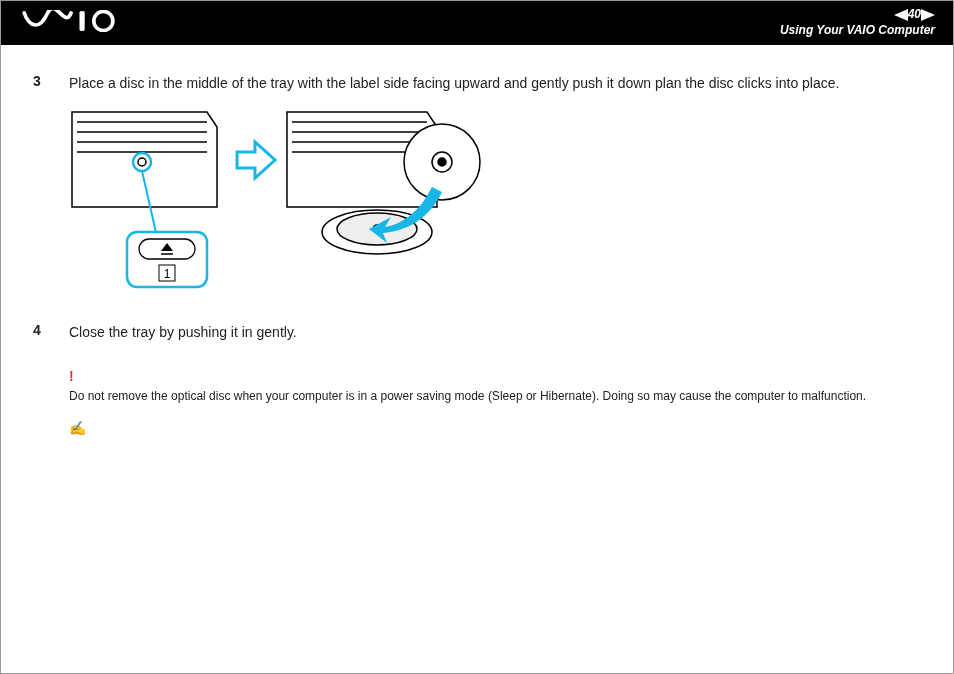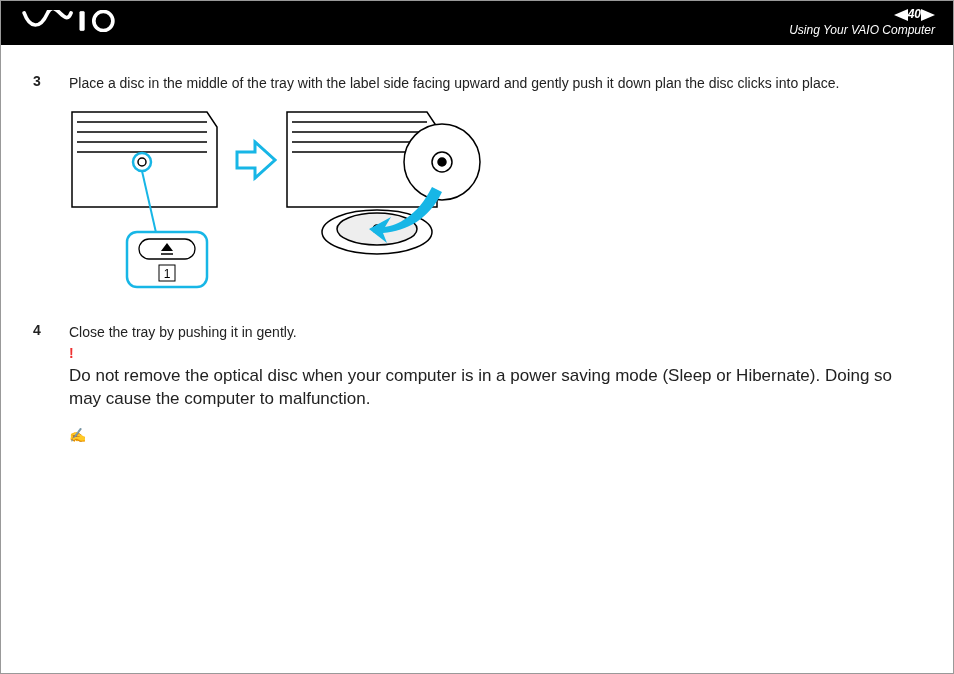--- a/index.html
+++ b/index.html
@@ -3,29 +3,29 @@
 <meta charset="utf-8">
 <style>
   * { margin: 0; padding: 0; box-sizing: border-box; }
   html, body { width: 954px; height: 674px; background: #fff; font-family: Arial, Helvetica, sans-serif; color: #000; }
   .page { width: 954px; height: 674px; border: 1px solid #999; position: relative; }
   .hdr { background: #000; color: #fff; height: 44px; display: flex; align-items: center; justify-content: space-between; padding: 0 18px; }
   .logo svg { height: 22px; }
   .hdr-right { text-align: right; font-size: 12px; line-height: 1.3; display: flex; flex-direction: column; align-items: flex-end; }
   .pager { display: flex; align-items: center; font-style: italic; font-weight: bold; }
   .pager svg { display: block; }
-  .section-title { font-weight: normal; font-style: italic; }
+  .section-title { font-weight: bold; font-style: italic; }
   .content { padding: 28px 32px; font-size: 14px; color: #222; }
   .step { display: flex; gap: 22px; margin-bottom: 14px; }
   .step-num { font-weight: bold; min-width: 14px; }
   .step-body { flex: 1; line-height: 1.45; }
   .figure { margin: 8px 0 22px 34px; }
   .warn { color: #ee3030; font-weight: bold; margin-bottom: 2px; }
   .note-icon { color: #444; margin-bottom: 2px; }
-  .note-text, .warn-text { font-size: 17px; line-height: 1.35; margin-bottom: 14px; }
+  .note-text, .warn-text { font-size: 12px; line-height: 1.35; margin-bottom: 14px; }
 </style>
 </head>
 <body>
 
 <div class="page">
   <div class="hdr">
     <div class="logo">
       <svg width="110" height="24" viewBox="0 0 140 30" fill="white" stroke="white">
         <path d="M2 4 C 10 26, 24 26, 34 4 C 44 -18, 58 26, 66 4" stroke-width="5" fill="none" stroke-linecap="round"></path>
         <rect x="78" y="2" width="6" height="26" rx="1"></rect>
@@ -103,21 +103,21 @@
           <circle cx="375" cy="55" r="4" fill="#000"></circle>
         </g>
 
         <path d="M365 80 C 350 110, 330 118, 318 120 l6 -10 l-22 12 l18 14 l-4 -10 C 340 124, 362 112, 375 85 z" fill="#17b6e6" stroke="none"></path>
       </svg>
     </div>
 
     <div class="step">
       <div class="step-num">4</div>
       <div class="step-body">
-        <div style="margin-bottom:0;">Close the tray by pushing it in gently.</div>
+        <div style="margin-bottom:23px;">Close the tray by pushing it in gently.</div>
 
         <div class="warn">!</div>
         <div class="warn-text">Do not remove the optical disc when your computer is in a power saving mode (Sleep or Hibernate). Doing so may cause the computer to malfunction.</div>
 
         <div class="note-icon">✍</div>
       </div>
     </div>
 
   </div>
 </div>

